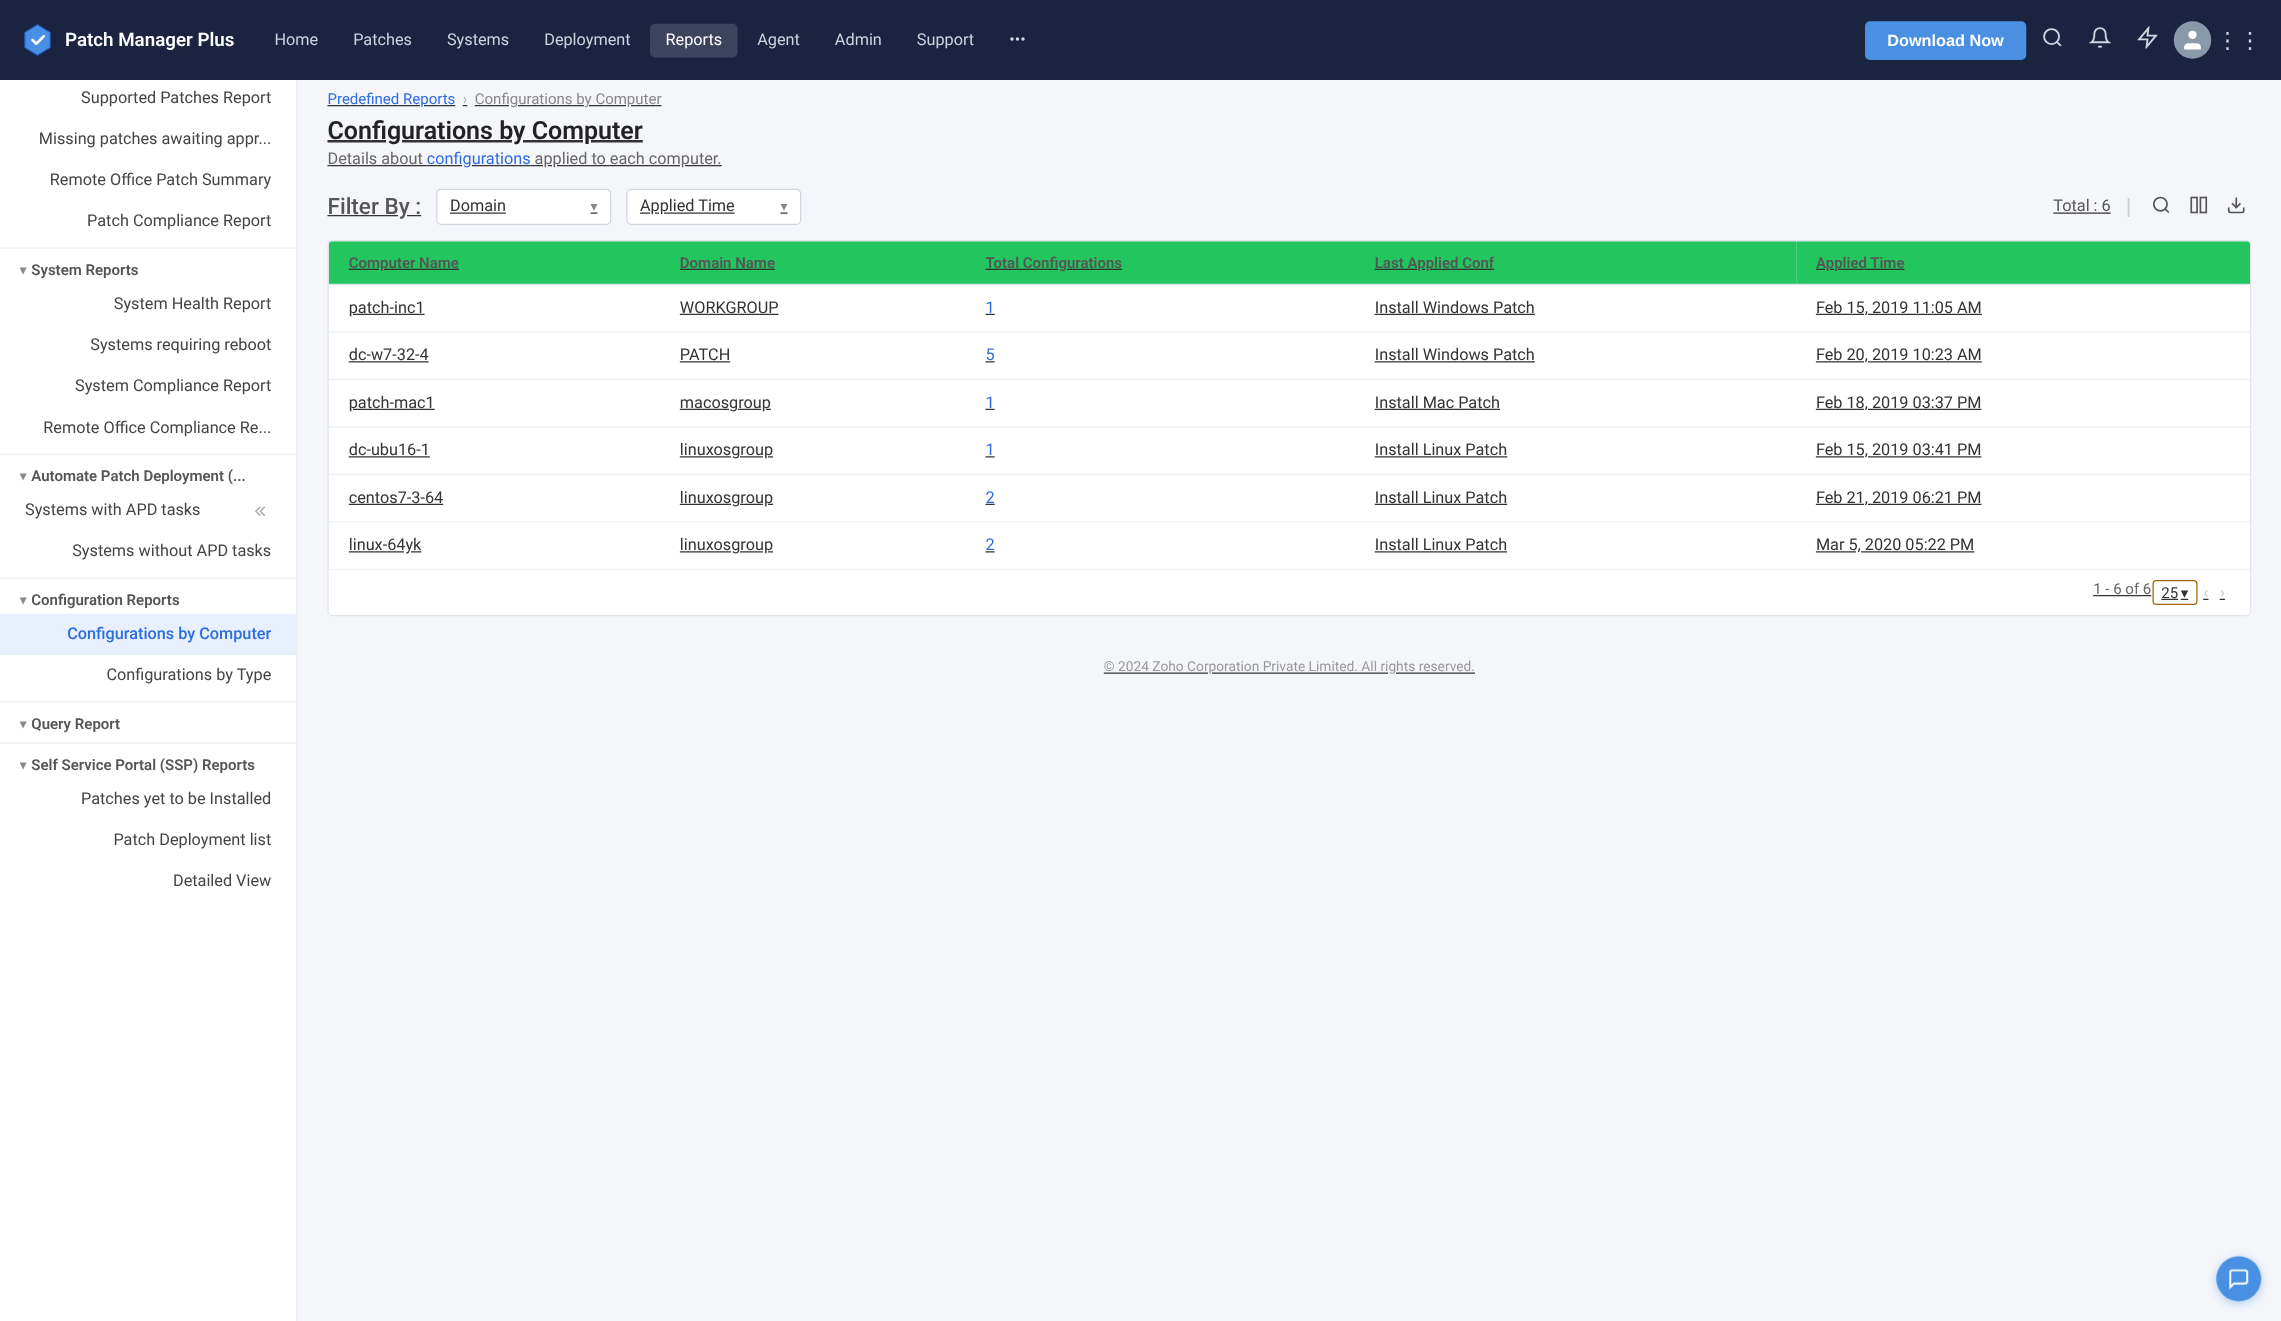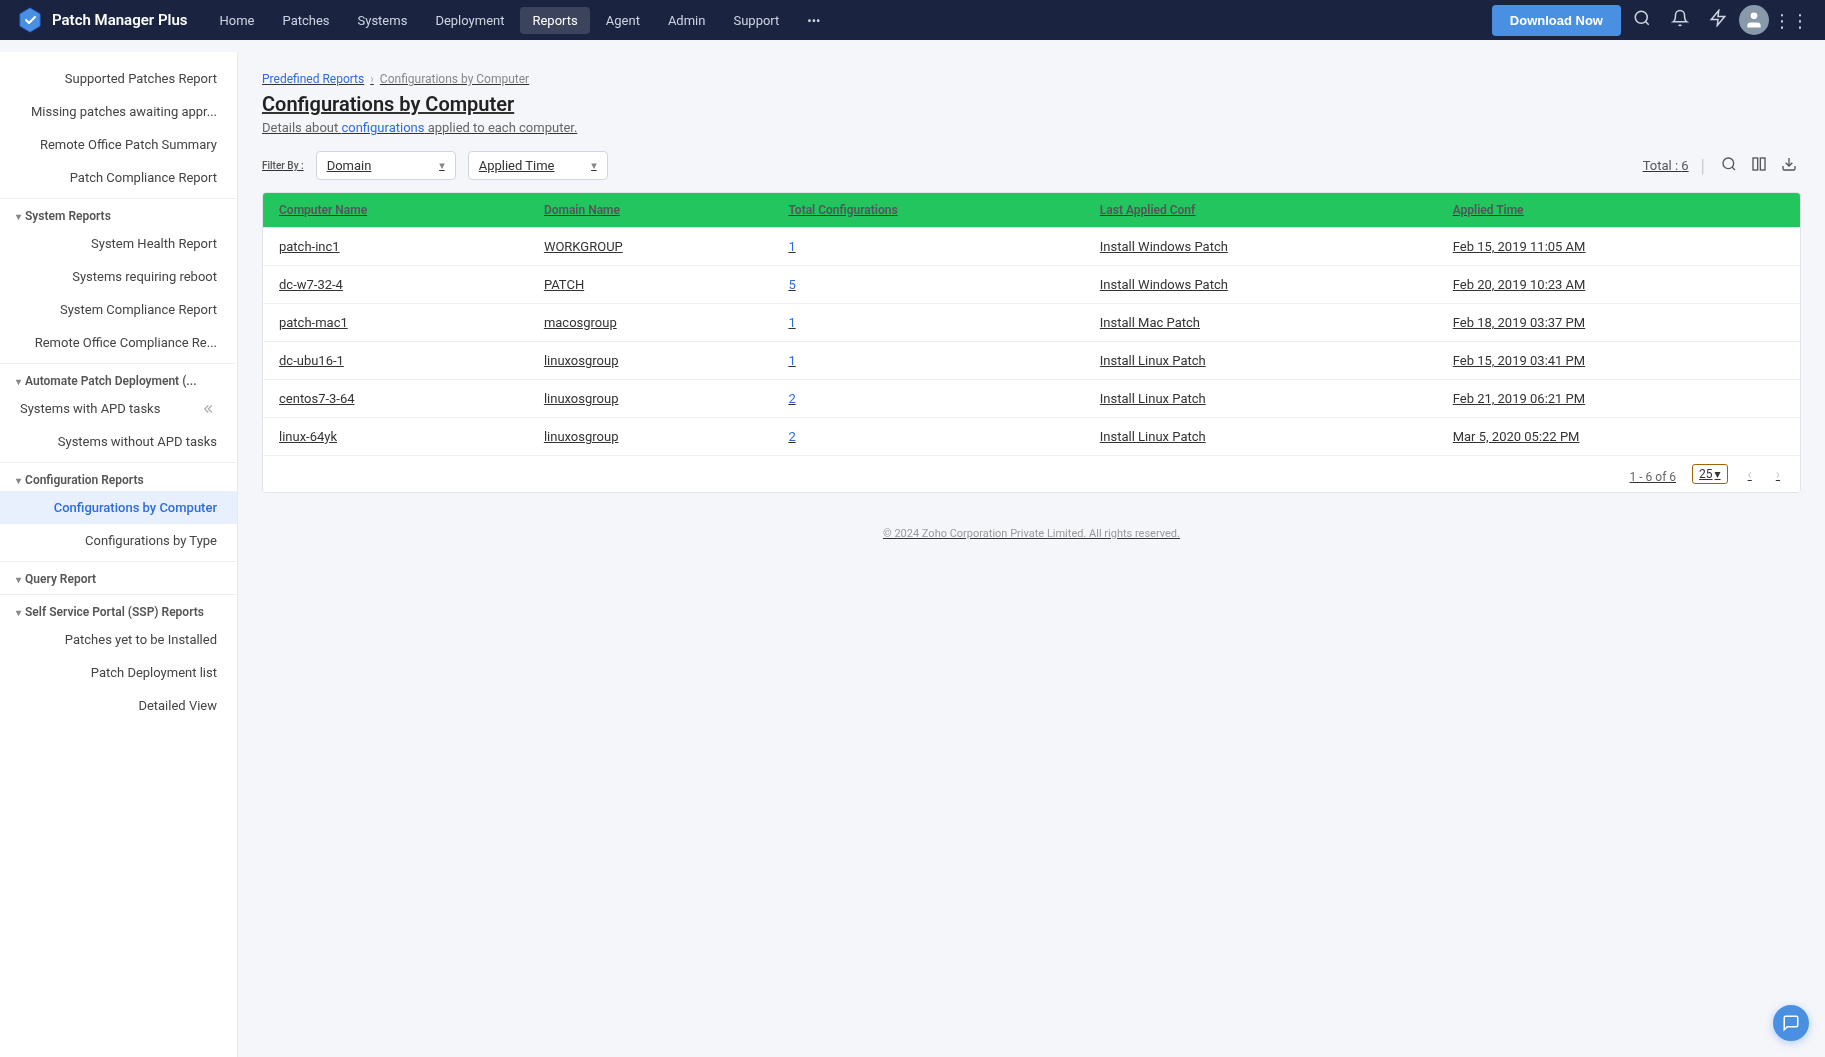--- a/index.html
+++ b/index.html
@@ -1,20 +1,20 @@
 <!DOCTYPE html>
 <html><head>
   <meta charset="utf-8">
   <style>
     * { box-sizing: border-box; margin: 0; padding: 0; }
     body { font-family: -apple-system, BlinkMacSystemFont, 'Segoe UI', Roboto, sans-serif; font-size: 13px; color: #333; background: #f5f6fa; }
 
     
     .topnav {
-      display: flex; align-items: center; background: #1a2340; height: 40px;
+      display: flex; align-items: center; background: #1a2340; height: 64px;
       padding: 0 16px; gap: 4px; position: fixed; top: 0; left: 0; right: 0; z-index: 100;
     }
     .brand { display: flex; align-items: center; gap: 8px; margin-right: 16px; }
     .brand-logo { width: 28px; height: 28px; }
     .brand-name { color: #fff; font-size: 15px; font-weight: 600; white-space: nowrap; }
     .nav-item {
       color: #cdd5e0; font-size: 13px; padding: 6px 12px; border-radius: 4px;
       cursor: pointer; white-space: nowrap;
     }
     .nav-item.active { background: rgba(255,255,255,0.15); color: #fff; }
@@ -73,21 +73,21 @@
 
     
     .page-title { font-size: 20px; font-weight: 600; color: #222; margin-bottom: 4px; }
     .page-desc { font-size: 13px; color: #666; margin-bottom: 16px; }
     .page-desc a { color: #2d6cdf; text-decoration: none; }
 
     
     .filter-bar {
       display: flex; align-items: center; gap: 12px; margin-bottom: 12px;
     }
-    .filter-label { font-size: 10px; color: #555; font-weight: 500; }
+    .filter-label { font-size: 18px; color: #555; font-weight: 500; }
     .filter-select {
       display: flex; align-items: center; border: 1px solid #d0d5e0; border-radius: 4px;
       background: #fff; padding: 6px 10px; gap: 8px; cursor: pointer; min-width: 140px;
     }
     .filter-select-text { font-size: 13px; color: #333; flex: 1; }
     .filter-chevron { color: #888; font-size: 11px; }
     .filter-spacer { flex: 1; }
     .total-info { font-size: 13px; color: #555; }
     .toolbar-icons { display: flex; gap: 6px; align-items: center; }
     .toolbar-icon { font-size: 15px; color: #555; cursor: pointer; padding: 4px; }
@@ -102,22 +102,22 @@
       padding: 10px 16px; text-align: left; border-bottom: 1px solid #e0e4ec;
       white-space: nowrap;
     }
     tbody tr { border-bottom: 1px solid #eef0f5; }
     tbody tr:last-child { border-bottom: none; }
     tbody td { padding: 11px 16px; font-size: 13px; color: #333; }
     .link-cell { color: #2d6cdf; cursor: pointer; }
 
     
     .pagination {
-      display: flex; align-items: flex-end; justify-content: flex-end;
-      padding: 8px 16px; background: #fff; border-top: 1px solid #eef0f5; gap: 16px;
+      display: flex; align-items: flex-start; justify-content: flex-end;
+      padding: 8px 16px; background: #fff; border-top: 1px solid #eef0f5; gap: 1px;
     }
     .page-info { font-size: 12px; color: #666; }
     .page-select {
       display: flex; align-items: center; border: 1px solid #a16207; border-radius: 3px;
       padding: 2px 6px; font-size: 12px; background: #fff; cursor: pointer; gap: 2px;
     }
     .page-nav { font-size: 14px; color: #888; cursor: pointer; padding: 2px 4px; }
     .page-nav.disabled { color: #ccc; cursor: default; }
 
     

